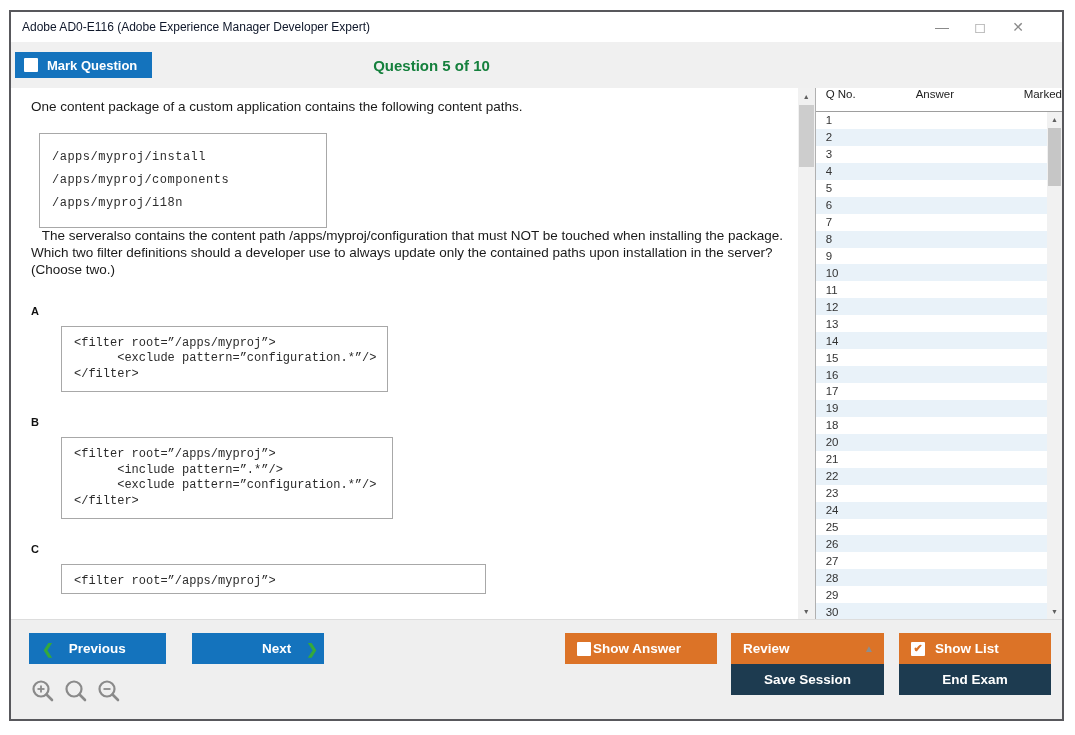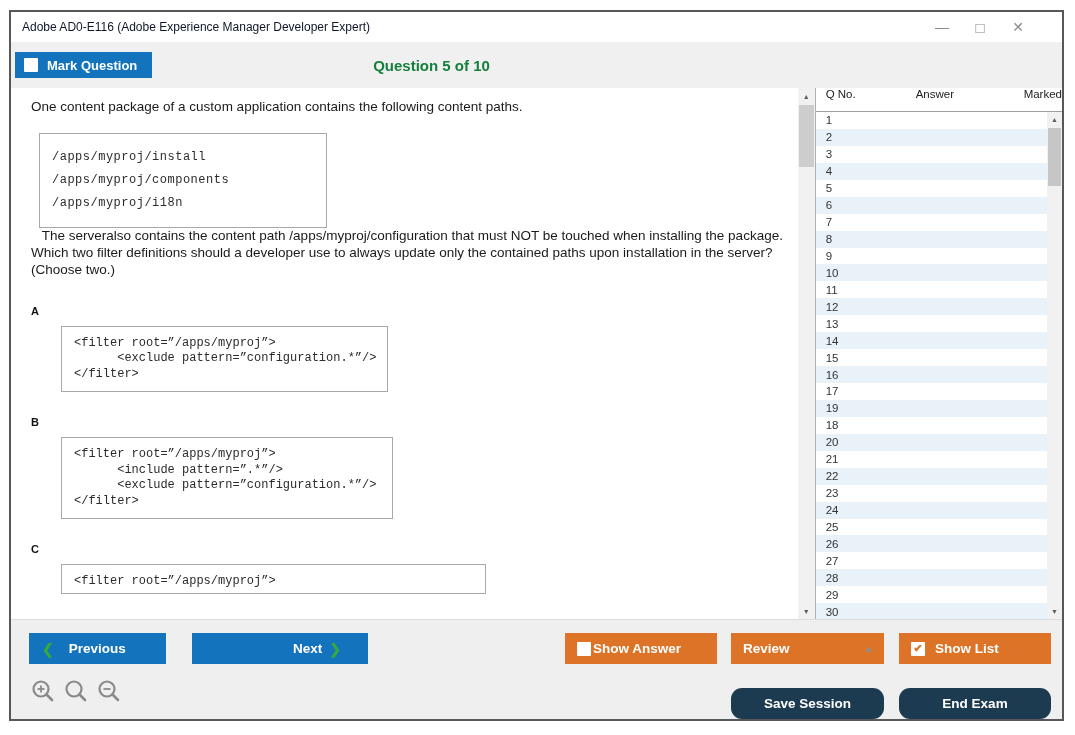--- a/index.html
+++ b/index.html
@@ -72,27 +72,27 @@
   .side-scroll .arrow.down { bottom:0; }
   .side-scroll .thumb { position:absolute; left:1px; width:13px; top:16px; height:58px; background:#c6c6c6; }
 
   
   .footer { flex:0 0 100px; background:#efefef; border-top:1px solid #dddddd; position:relative; }
   .fbtn {
     position:absolute; height:31px; border:none; color:#ffffff; font-weight:700;
     font-size:13.5px; font-family:inherit; display:flex; align-items:center; cursor:pointer;
   }
   .row1 { top:13px; }
-  .row2 { top:68px;border-radius:11px; }
+  .row2 { top:44px; }
   .blue { background:#1473bd; }
   .orange { background:#dc7327; }
   .navy { background:#1d3b50; }
   .chev { color:#35a93b; font-weight:700; font-size:14px; }
   .btn-prev { left:18px; width:137px; padding-left:13px; gap:15px; }
-  .btn-next { left:181px; width:176px; justify-content:flex-end; padding-right:27px; gap:7px; }
+  .btn-next { left:181px; width:132px; justify-content:flex-end; padding-right:6px; gap:15px; }
   .btn-show-answer { left:554px; width:152px; padding-left:12px; gap:2px; }
   .btn-review { left:720px; width:153px; padding-left:12px; }
   .btn-review .caret { margin-left:auto; padding-right:10px; color:#8d8d8d; font-size:10px; }
   .btn-show-list { left:888px; width:152px; padding-left:12px; gap:10px; }
   .btn-save { left:720px; width:153px; justify-content:center; }
   .btn-end { left:888px; width:152px; justify-content:center; }
   .check-mark { color:#dc7327; font-size:11px; font-weight:700; line-height:1; }
   .zoom-tools { position:absolute; left:19px; top:58px; display:flex; gap:7px; }
   .zoom-tools svg { display:block; cursor:pointer; }
 </style>

